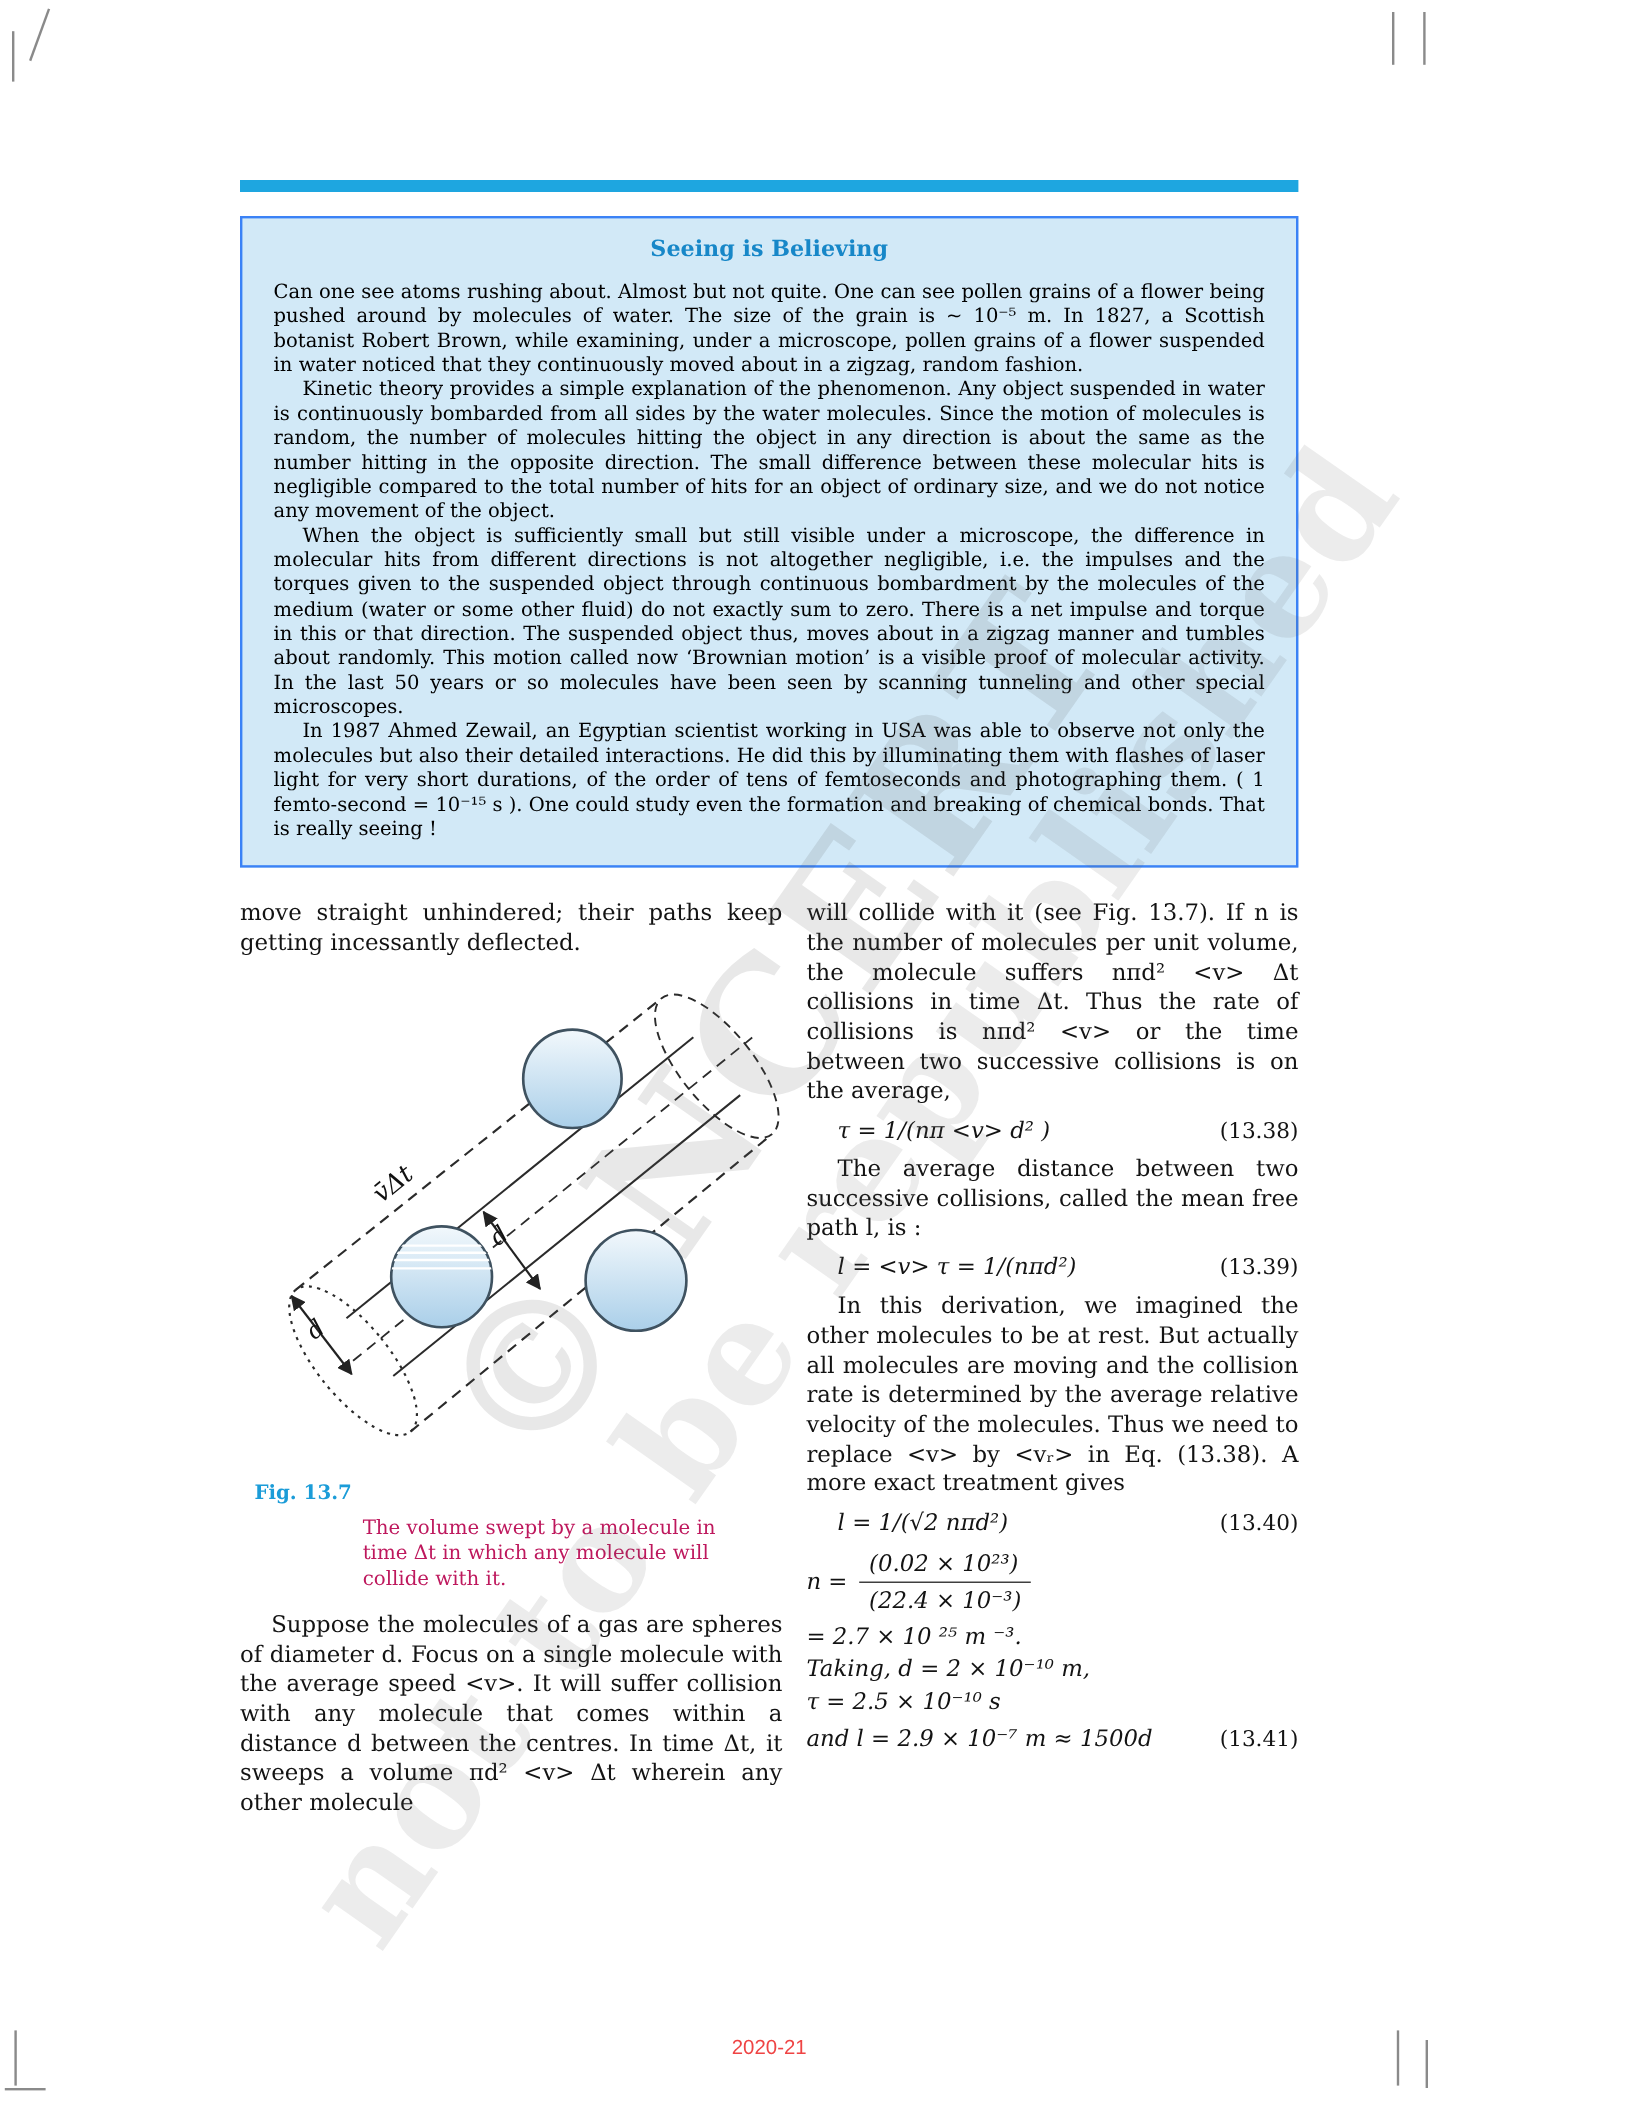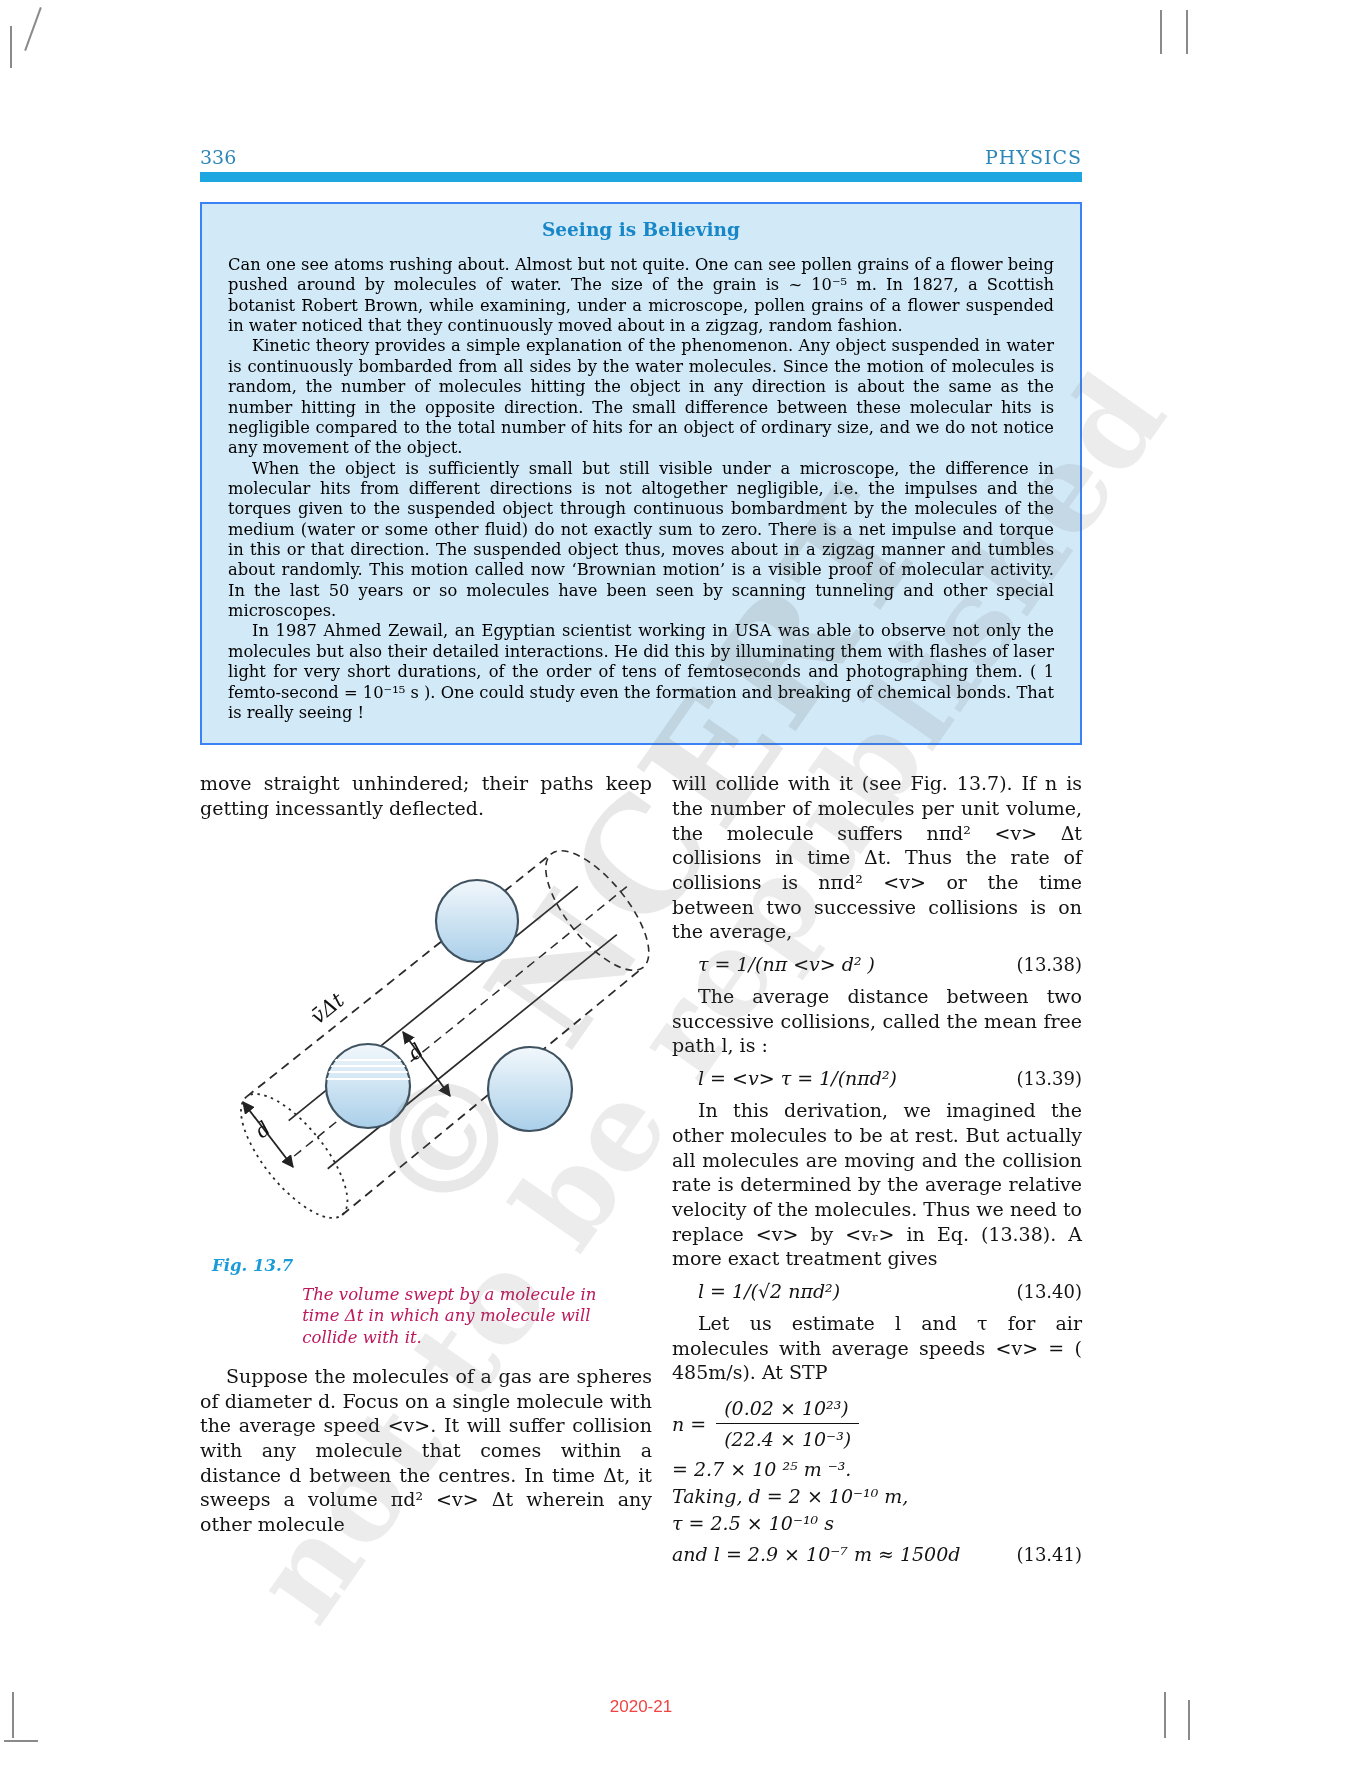--- a/index.html
+++ b/index.html
@@ -21,21 +21,21 @@
 
   
   .columns{display:flex;gap:20px;margin-top:26px;}
   .col.left{width:452px;}
   .col.right{width:420px;}
   .body-p{margin:0;font-size:19px;line-height:1.3;text-align:justify;}
   .body-p.indent{text-indent:26px;}
 
   
   .figwrap{margin-top:8px;}
-  .caption{margin:2px 0 16px 12px;font-size:16.5px;font-style:italic;display:flex;gap:9px;line-height:1.3;}
+  .caption{margin:2px 0 16px 12px;font-size:16.5px;display:flex;gap:9px;line-height:1.3;}
   .cap-label{color:#1b9cd8;font-weight:bold;white-space:nowrap;}
   .cap-text{color:#be185d;max-width:330px;margin-top:29px;}
 
   
   .eq{display:flex;justify-content:space-between;align-items:baseline;margin:9px 0;font-size:19px;}
   .eq-body{font-style:italic;padding-left:26px;}
   .eq-num{font-style:normal;font-size:18px;}
   .mline{margin:5px 0;font-size:19px;font-style:italic;}
   .frac-row{display:flex;align-items:center;gap:10px;margin:12px 0 8px;font-size:19px;}
   .frac-lhs{font-style:italic;}
@@ -70,24 +70,20 @@
   <div class="mark" style="left:12px;top:1692px;width:2px;height:46px;"></div>
   <div class="mark" style="left:4px;top:1740px;width:34px;height:2px;"></div>
   <div class="mark" style="left:1164px;top:1692px;width:2px;height:46px;"></div>
   <div class="mark" style="left:1188px;top:1700px;width:2px;height:40px;"></div>
 
   <div class="watermark wm1">© NCERT</div>
   <div class="watermark wm2">not to be republished</div>
 
   <div class="content">
 
-    <div class="header">
-      <span>336</span>
-      <span class="subject">PHYSICS</span>
-    </div>
     <div class="rule"></div>
 
     <div class="infobox">
       <div class="ib-title">Seeing is Believing</div>
       <p class="ib-p">Can one see atoms rushing about.  Almost but not quite.  One can see pollen grains of a flower being pushed around by molecules of water. The size of the grain is ~ 10⁻⁵ m.  In 1827, a Scottish botanist Robert Brown, while examining, under a microscope, pollen grains of a flower suspended in water noticed that they continuously moved about in a zigzag, random fashion.</p>
       <p class="ib-p indent">Kinetic theory provides a simple explanation of the phenomenon. Any object suspended in water is continuously bombarded from all sides by the water molecules. Since the motion of molecules is random, the number of molecules hitting the object in any direction is about the same as the number hitting in the opposite direction. The small difference between these molecular hits is negligible compared to the total number of hits for an object of ordinary size, and we do not notice any movement of the object.</p>
       <p class="ib-p indent">When the object is sufficiently small but still visible under a microscope, the difference in molecular hits from different directions is not altogether negligible, i.e. the impulses and the torques given to the suspended object through continuous bombardment by the molecules of the medium (water or some other fluid) do not exactly sum to zero. There is a net impulse and torque in this or that direction. The suspended object thus, moves about in a zigzag manner and tumbles about randomly.  This motion called now ‘Brownian motion’ is a visible proof of molecular activity. In the last 50 years or so  molecules have been seen by scanning tunneling and other special microscopes.</p>
       <p class="ib-p indent">In 1987 Ahmed Zewail, an Egyptian scientist working in USA was able to observe not only the molecules but also their detailed interactions. He did this by illuminating them with flashes of laser light for very short durations, of the order of tens of femtoseconds and photographing them. ( 1 femto-second = 10⁻¹⁵ s ). One could study even the formation and breaking of chemical bonds. That is really seeing !</p>
     </div>
 
@@ -163,21 +159,20 @@
           <span class="eq-num">(13.39)</span>
         </div>
 
         <p class="body-p indent">In this derivation, we imagined the other molecules to be at rest. But actually all molecules are moving and the collision rate is determined by the average relative velocity of the molecules. Thus we need to replace &lt;v&gt; by &lt;vᵣ&gt; in Eq. (13.38). A more exact treatment gives</p>
 
         <div class="eq">
           <span class="eq-body">l = 1/(√2  nπd²)</span>
           <span class="eq-num">(13.40)</span>
         </div>
 
-        <p class="body-p indent">Let us estimate l and τ  for air molecules with average speeds  &lt;v&gt; = ( 485m/s). At STP</p>
 
         <div class="frac-row">
           <span class="frac-lhs">n =</span>
           <span class="frac">
             <span class="frac-num">(0.02 × 10²³)</span>
             <span class="frac-den">(22.4 × 10⁻³)</span>
           </span>
         </div>
 
         <p class="mline">=  2.7 × 10 ²⁵ m ⁻³.</p>

